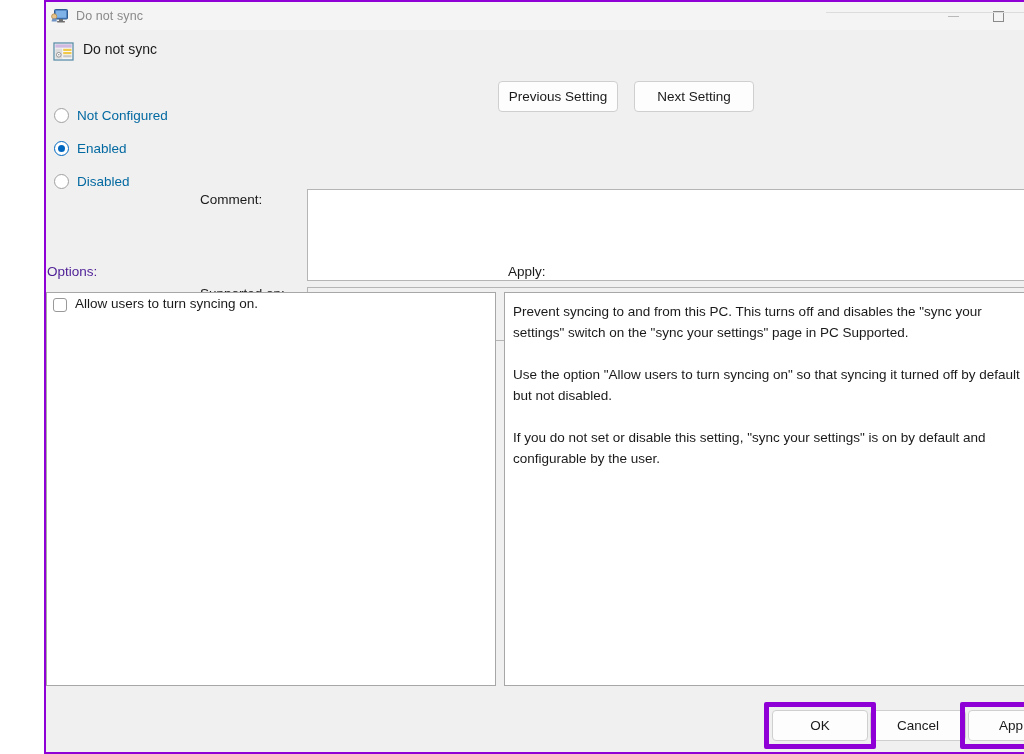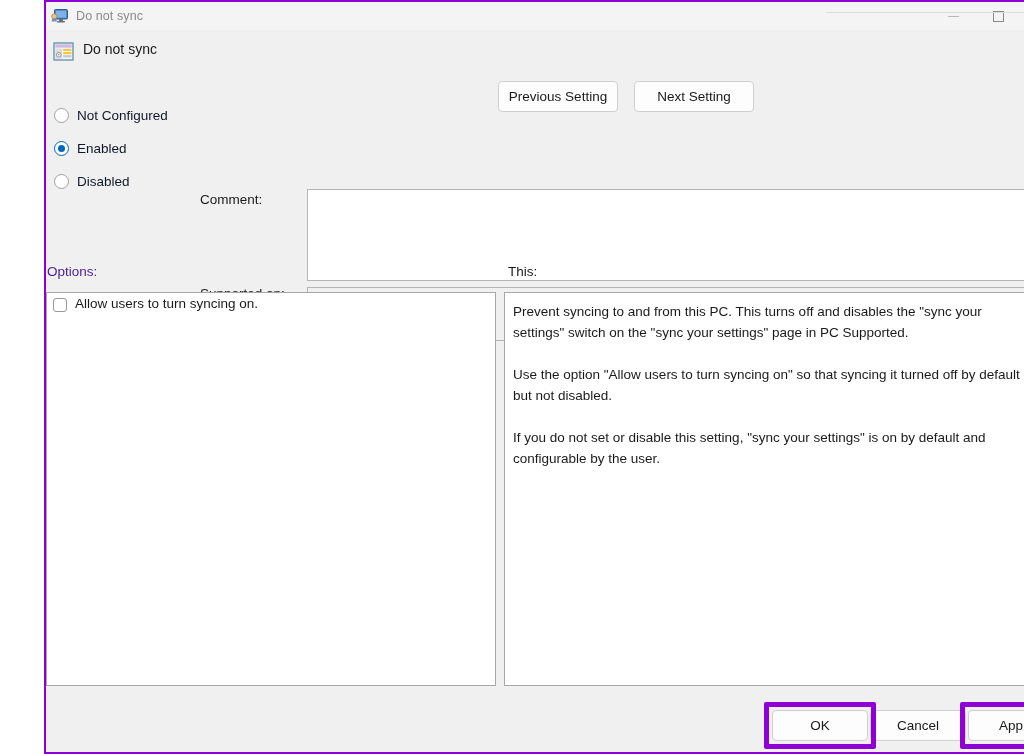--- a/index.html
+++ b/index.html
@@ -141,21 +141,21 @@
   }
   .radio-row.checked .radio-mark::after {
     content: "";
     position: absolute;
     left: 50%; top: 50%;
     width: 7px; height: 7px;
     margin: -3.5px 0 0 -3.5px;
     border-radius: 50%;
     background: #0067c0;
   }
-  .radio-label { font-size: 13.5px; color: #0f172a; }
+  .radio-label { font-size: 13.5px; color: #0369a1; }
 
   .field-label {
     position: absolute;
     font-size: 13.5px;
     color: #1a1a1a;
   }
   .lbl-comment { left: 154px; top: 102px; }
   .lbl-supported { left: 154px; top: 196px; }
 
   .boxed {
@@ -371,21 +371,21 @@
       <div class="textline"></div>
       <div class="vscroll">
         <span class="arrow-up"></span>
         <span class="arrow-down"></span>
       </div>
     </div>
   </div>
 
   <div class="section-labels">
     <div class="lbl-options">Options:</div>
-    <div class="lbl-help">This:</div>
+    <div class="lbl-help">Apply:</div>
   </div>
 
   <div class="panels">
 
     <div class="options-panel">
       <div class="checkbox-row">
         <span class="checkbox-mark"></span>
         <span class="checkbox-label">Allow users to turn syncing on.</span>
       </div>
     </div>

